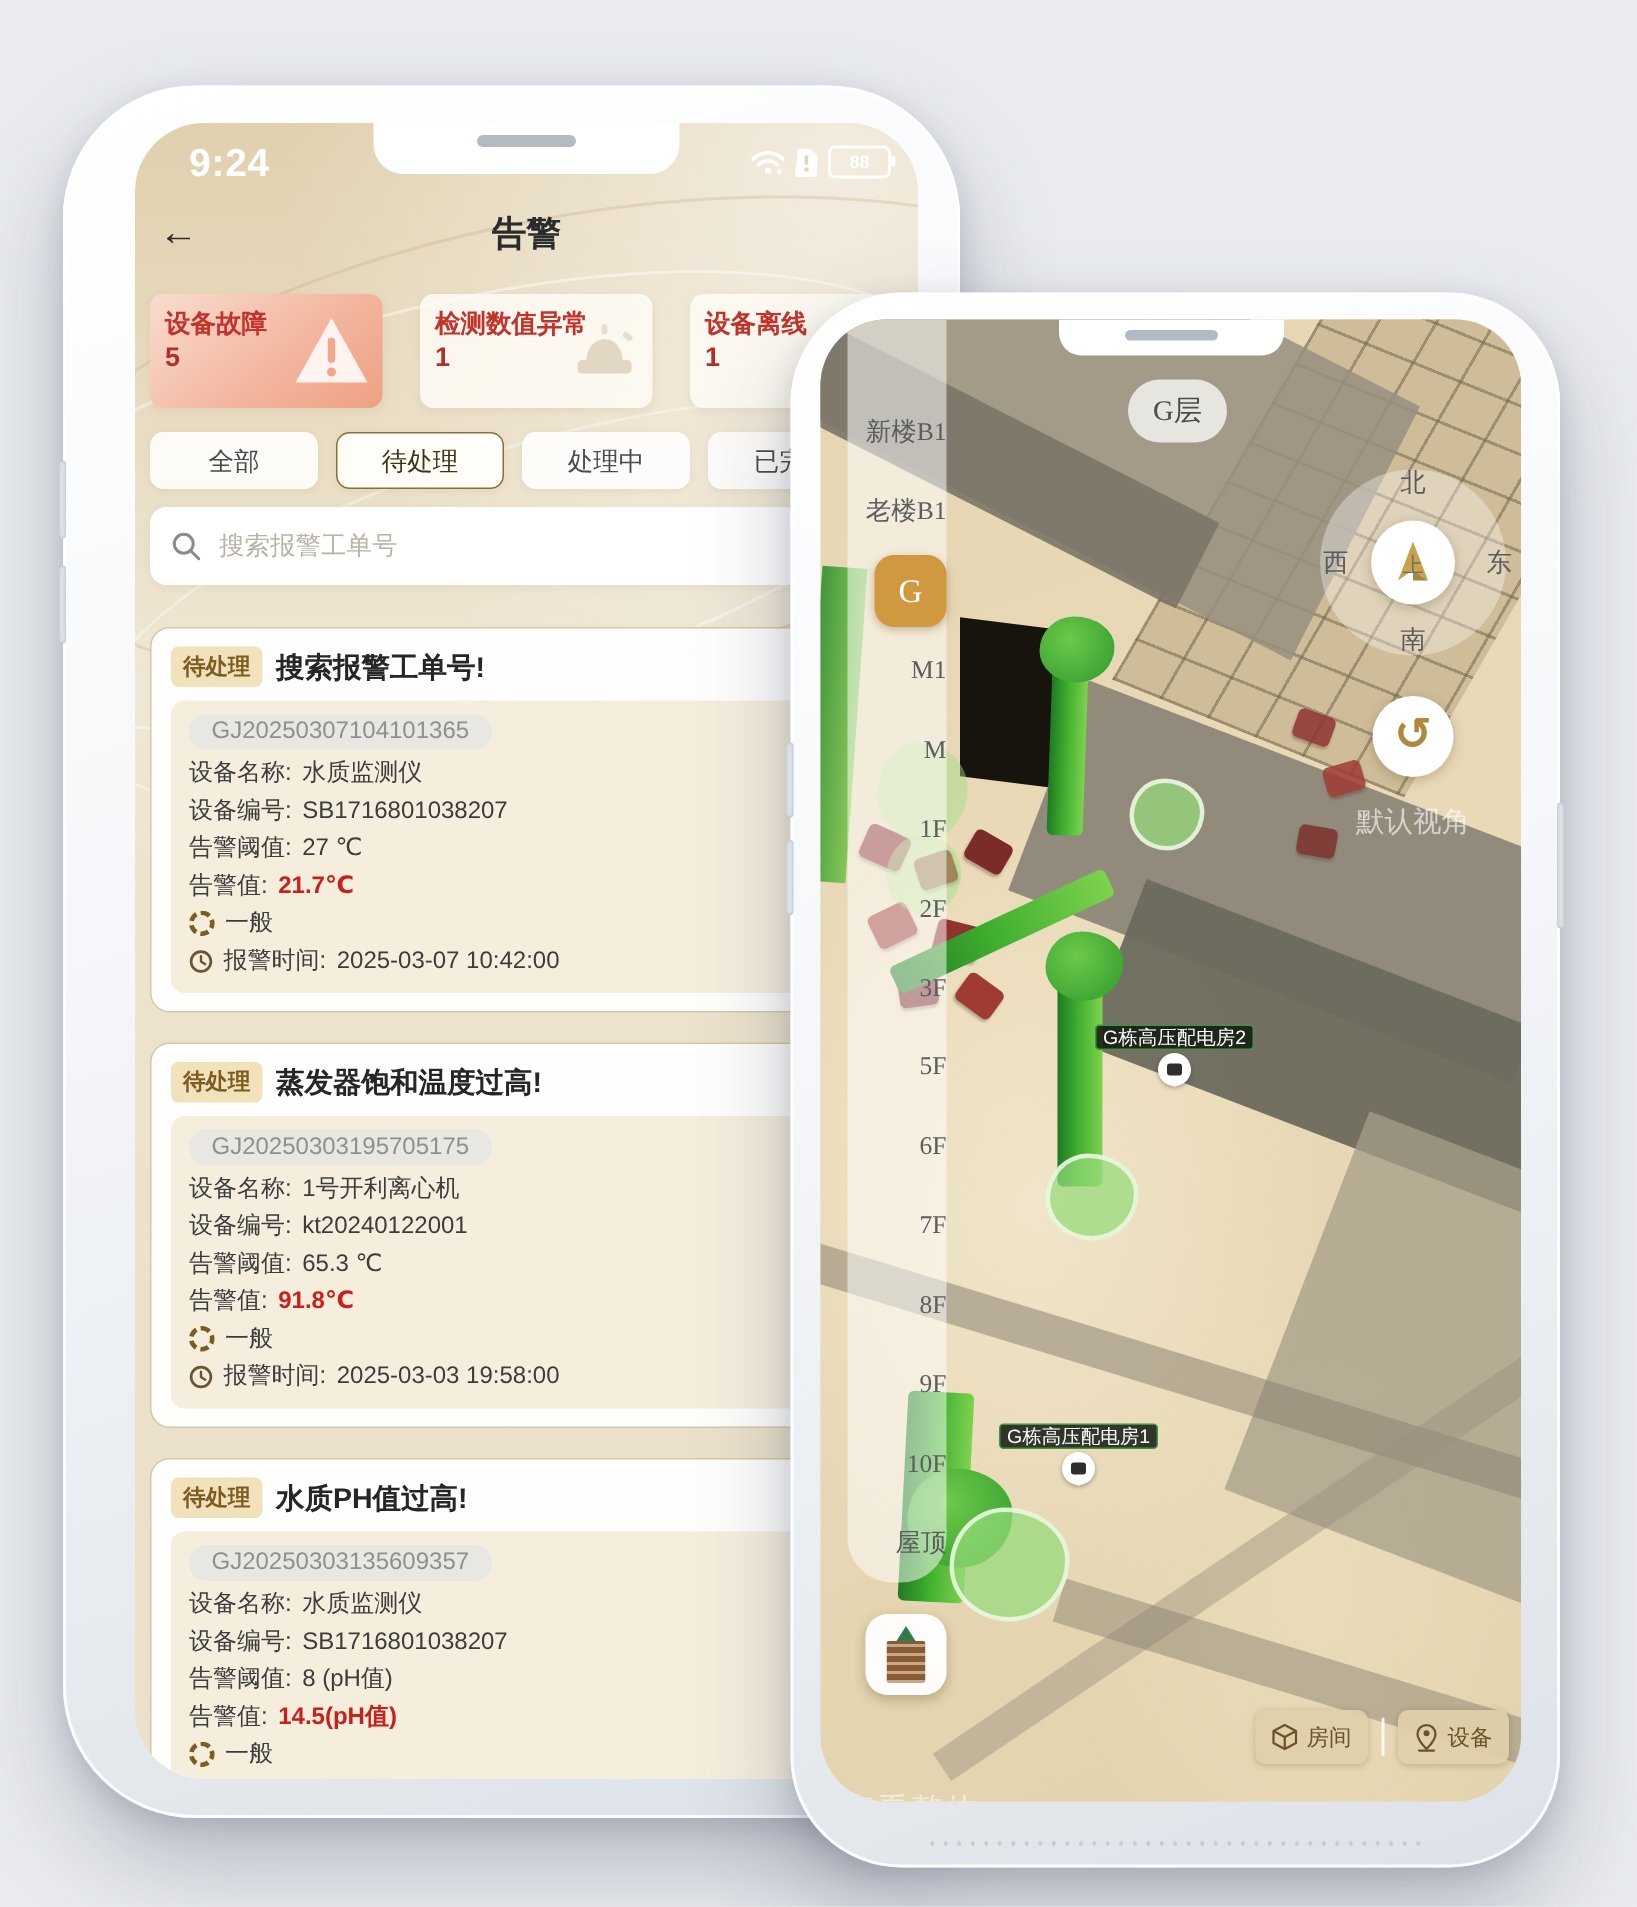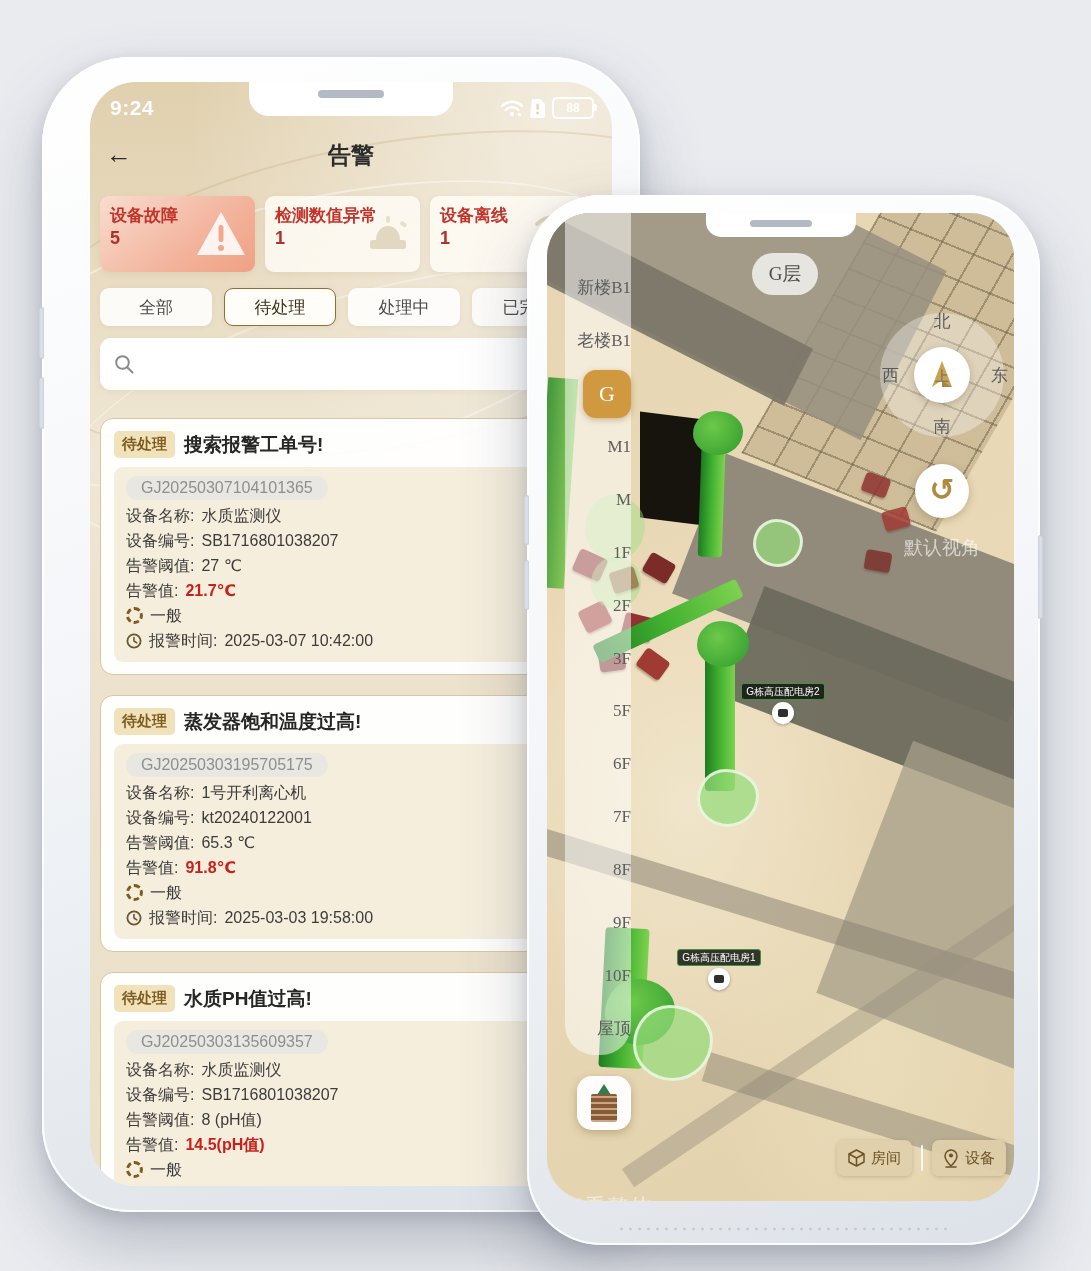--- a/index.html
+++ b/index.html
@@ -23,30 +23,30 @@
   
   .lp-screen{background:
     radial-gradient(130% 70% at 90% 2%, rgba(255,255,255,.6), transparent 55%),
     linear-gradient(180deg,#e0d0ae 0%,#e7d9bd 14%,#efe7d5 34%,#ece2cd 52%,#ebe0ca 100%);}
   .swirl{position:absolute;border:2px solid rgba(255,255,255,.45);border-radius:50%;pointer-events:none;}
   .sw1{width:700px;height:260px;left:-140px;top:120px;transform:rotate(-14deg);}
   .sw2{width:760px;height:300px;left:-80px;top:60px;transform:rotate(-10deg);border-color:rgba(190,160,110,.25);}
   .sw3{width:640px;height:220px;left:-40px;top:210px;transform:rotate(-16deg);border-color:rgba(255,255,255,.35);}
 
   .lp-status{position:absolute;top:12px;left:20px;right:18px;height:28px;display:flex;align-items:center;justify-content:space-between;z-index:45;}
-  .lp-time{color:#fff;font-size:21px;font-weight:bold;letter-spacing:.5px;}
+  .lp-time{color:#fff;font-size:26px;font-weight:bold;letter-spacing:.5px;margin-left:16px;}
   .lp-sicons{display:flex;align-items:center;gap:7px;}
   .batt{min-width:34px;height:18px;border:2px solid #fff;border-radius:5px;color:#fff;font-size:12px;font-weight:bold;display:flex;align-items:center;justify-content:center;padding:0 2px;position:relative;}
   .batt:after{content:"";position:absolute;right:-5px;top:5px;width:3px;height:7px;background:#fff;border-radius:0 2px 2px 0;}
 
   .lp-nav{position:absolute;top:56px;left:0;right:0;height:34px;z-index:30;}
   .lp-back{position:absolute;left:16px;top:0;font-size:26px;color:#2b2b2b;line-height:32px;cursor:pointer;}
   .lp-title{text-align:center;font-size:23px;font-weight:bold;color:#2b2b2b;line-height:34px;}
 
-  .lp-stats{position:absolute;top:114px;left:10px;display:flex;gap:10px;z-index:20;}
+  .lp-stats{position:absolute;top:114px;left:10px;display:flex;gap:25px;z-index:20;}
   .stat-card{width:155px;height:76px;border-radius:9px;padding:9px 10px;box-sizing:border-box;position:relative;overflow:hidden;background:rgba(255,253,247,.82);box-shadow:0 2px 6px rgba(150,120,70,.10);}
   .stat-card.fault{background:linear-gradient(140deg,#f8ddcf 0%,#f3b49d 60%,#efa183 100%);}
   .stat-label{font-size:17px;font-weight:bold;color:#c2332b;line-height:21px;}
   .stat-count{font-size:18px;font-weight:bold;color:#b23029;line-height:24px;}
   .stat-ic{position:absolute;right:8px;top:14px;opacity:.95;}
   .stat-card:not(.fault) .stat-ic{opacity:.55;}
 
   .lp-tabs{position:absolute;top:206px;left:10px;display:flex;gap:12px;z-index:20;}
   .tab{width:112px;height:38px;border-radius:9px;background:rgba(255,255,255,.88);display:flex;align-items:center;justify-content:center;font-size:17px;color:#4a4a4a;box-sizing:border-box;cursor:pointer;box-shadow:0 1px 4px rgba(150,120,70,.10);}
   .tab.sel{border:1.5px solid #8f6f35;color:#3f331a;background:#fffdf8;}
@@ -112,21 +112,21 @@
   .c-w{left:2px;top:50%;transform:translateY(-50%);}
   .c-e{right:-4px;top:50%;transform:translateY(-50%);}
   .c-circle{position:absolute;left:34px;top:34px;width:56px;height:56px;background:#fff;border-radius:50%;box-shadow:0 2px 8px rgba(90,70,30,.3);display:flex;align-items:center;justify-content:center;cursor:pointer;}
   .c-up{position:absolute;left:50%;top:54%;transform:translate(-50%,-50%);font-size:14px;color:#6e6e6e;font-family:"Liberation Serif","DejaVu Serif",serif;}
 
   .reset-btn{position:absolute;left:368px;top:251px;width:54px;height:54px;background:#fff;border-radius:50%;display:flex;align-items:center;justify-content:center;box-shadow:0 2px 8px rgba(90,70,30,.3);z-index:28;cursor:pointer;}
   .reset-glyph{color:#b0893c;font-size:30px;font-weight:bold;line-height:1;margin-top:-3px;}
   .reset-cap{position:absolute;left:345px;top:322px;width:100px;text-align:center;font-size:19px;color:rgba(255,255,255,.62);z-index:28;}
 
   .marker{position:absolute;display:flex;flex-direction:column;align-items:center;gap:2px;z-index:26;cursor:pointer;}
-  .m-badge{background:rgba(18,24,16,.85);border:1px solid #3f9440;color:#fff;font-size:10px;line-height:13px;padding:1px 4px;border-radius:3px;white-space:nowrap;}
+  .m-badge{background:rgba(18,24,16,.85);border:1px solid #3f9440;color:#fff;font-size:13px;line-height:13px;padding:1px 4px;border-radius:3px;white-space:nowrap;}
   .m-pin{width:22px;height:22px;background:#fff;border-radius:50%;display:flex;align-items:center;justify-content:center;position:relative;box-shadow:0 1px 3px rgba(40,40,40,.4);}
   .m-pin:after{content:"";position:absolute;bottom:-6px;left:50%;transform:translateX(-50%);border:5px solid transparent;border-top:7px solid #fff;}
   .m-cam{width:10px;height:8px;background:#2e2e2e;border-radius:2px;}
 
   .ov-btn{position:absolute;left:30px;top:863px;width:54px;height:54px;background:rgba(255,255,255,.94);border-radius:15px;display:flex;align-items:center;justify-content:center;box-shadow:0 3px 8px rgba(90,70,30,.3);z-index:28;cursor:pointer;}
   .bld{position:relative;width:30px;height:38px;}
   .bld .roof{position:absolute;top:0;left:50%;transform:translateX(-50%);width:0;height:0;border-left:7px solid transparent;border-right:7px solid transparent;border-bottom:11px solid #2e7d4a;}
   .bld .body{position:absolute;top:10px;left:2px;width:26px;height:28px;background:#8a5a33;background-image:repeating-linear-gradient(0deg,rgba(255,245,225,.5) 0 2px,transparent 2px 6px);border-radius:2px;}
   .ov-label{position:absolute;left:14px;top:979px;font-size:22px;color:rgba(255,255,255,.55);z-index:27;letter-spacing:1px;}
 
@@ -221,20 +221,21 @@
         <div class="tab sel">待处理</div>
         <div class="tab">处理中</div>
         <div class="tab">已完成</div>
       </div>
 
       <div class="lp-search">
         <svg width="20" height="20" viewBox="0 0 20 20">
           <circle cx="8.5" cy="8.5" r="6.3" stroke="#8b8b8b" stroke-width="2" fill="none"></circle>
           <line x1="13.5" y1="13.5" x2="18.5" y2="18.5" stroke="#8b8b8b" stroke-width="2" stroke-linecap="round"></line>
         </svg>
+        <input type="text" placeholder="搜索报警工单号" style="">
       </div>
 
       <div class="lp-list">
 
         <div class="acard">
           <div class="acard-head">
             <span class="badge">待处理</span>
             <span class="atitle">搜索报警工单号!</span>
           </div>
           <div class="apanel">

